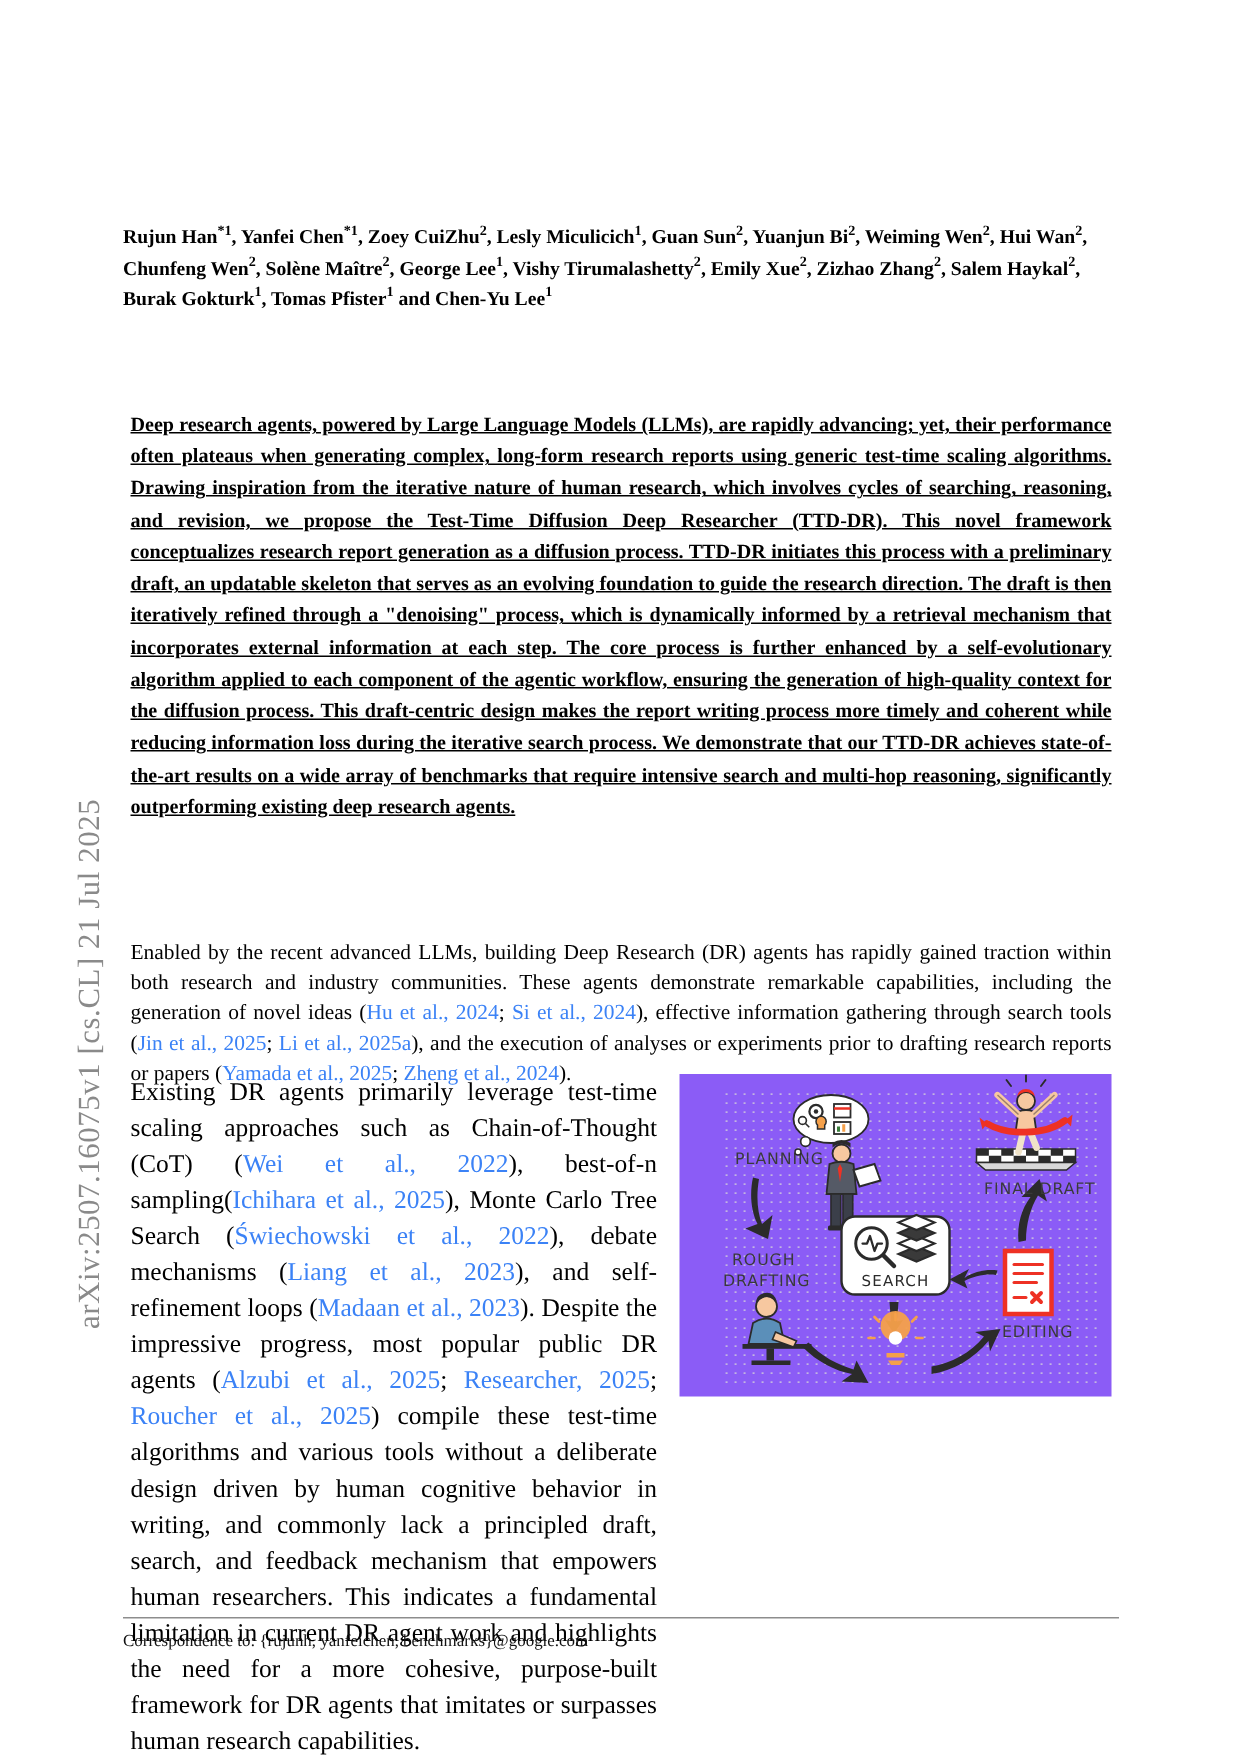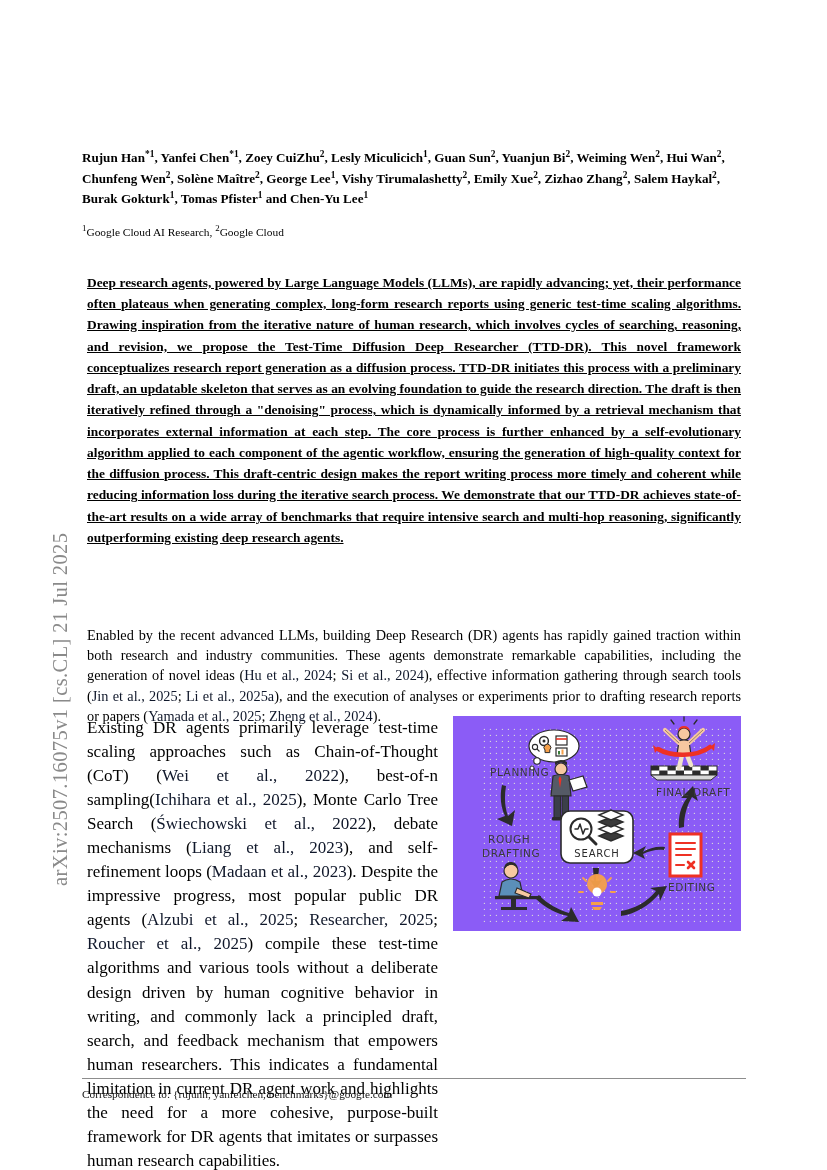--- a/index.html
+++ b/index.html
@@ -137,21 +137,21 @@
     font-size: 17px;
     line-height: 1.415;
     text-align: justify;
   }
   #col-right {
     position: absolute;
     left: 366px; top: 0;
     width: 288px;
   }
 
-  .cite { color: #0f172a; }
+  .cite { color: #3b82f6; }
 
   
   #figure-box {
     position: relative;
     width: 288px;
     height: 215px;
     background: #8b5cf6;
     overflow: hidden;
   }
   #figure-box svg { display: block; }
@@ -186,21 +186,20 @@
 
 <div id="arxiv-stamp">
   <div class="stamp-text">arXiv:2507.16075v1  [cs.CL]  21 Jul 2025</div>
 </div>
 
 <div id="page">
 
 
 
   <div id="authors-block">Rujun Han<sup>*1</sup>, Yanfei Chen<sup>*1</sup>, Zoey CuiZhu<sup>2</sup>, Lesly Miculicich<sup>1</sup>, Guan Sun<sup>2</sup>, Yuanjun Bi<sup>2</sup>, Weiming Wen<sup>2</sup>, Hui Wan<sup>2</sup>, Chunfeng Wen<sup>2</sup>, Solène Maître<sup>2</sup>, George Lee<sup>1</sup>, Vishy Tirumalashetty<sup>2</sup>, Emily Xue<sup>2</sup>, Zizhao Zhang<sup>2</sup>, Salem Haykal<sup>2</sup>, Burak Gokturk<sup>1</sup>, Tomas Pfister<sup>1</sup> and Chen-Yu Lee<sup>1</sup></div>
-  <div id="affiliations"><sup>1</sup>Google Cloud AI Research, <sup>2</sup>Google Cloud</div>
 
   <div id="abstract">Deep research agents, powered by Large Language Models (LLMs), are rapidly advancing; yet, their performance often plateaus when generating complex, long-form research reports using generic test-time scaling algorithms. Drawing inspiration from the iterative nature of human research, which involves cycles of searching, reasoning, and revision, we propose the Test-Time Diffusion Deep Researcher (TTD-DR). This novel framework conceptualizes research report generation as a diffusion process. TTD-DR initiates this process with a preliminary draft, an updatable skeleton that serves as an evolving foundation to guide the research direction. The draft is then iteratively refined through a "denoising" process, which is dynamically informed by a retrieval mechanism that incorporates external information at each step. The core process is further enhanced by a self-evolutionary algorithm applied to each component of the agentic workflow, ensuring the generation of high-quality context for the diffusion process. This draft-centric design makes the report writing process more timely and coherent while reducing information loss during the iterative search process. We demonstrate that our TTD-DR achieves state-of-the-art results on a wide array of benchmarks that require intensive search and multi-hop reasoning, significantly outperforming existing deep research agents.</div>
 
 
   <div id="intro-para-1">Enabled by the recent advanced LLMs, building Deep Research (DR) agents has rapidly gained traction within both research and industry communities. These agents demonstrate remarkable capabilities, including the generation of novel ideas (<span class="cite">Hu et al., 2024</span>; <span class="cite">Si et al., 2024</span>), effective information gathering through search tools (<span class="cite">Jin et al., 2025</span>; <span class="cite">Li et al., 2025a</span>), and the execution of analyses or experiments prior to drafting research reports or papers (<span class="cite">Yamada et al., 2025</span>; <span class="cite">Zheng et al., 2024</span>).</div>
 
   <div id="two-col">
 
     <div id="col-left">Existing DR agents primarily leverage test-time scaling approaches such as Chain-of-Thought (CoT) (<span class="cite">Wei et al., 2022</span>), best-of-n sampling(<span class="cite">Ichihara et al., 2025</span>), Monte Carlo Tree Search (<span class="cite">Świechowski et al., 2022</span>), debate mechanisms (<span class="cite">Liang et al., 2023</span>), and self-refinement loops (<span class="cite">Madaan et al., 2023</span>). Despite the impressive progress, most popular public DR agents (<span class="cite">Alzubi et al., 2025</span>; <span class="cite">Researcher, 2025</span>; <span class="cite">Roucher et al., 2025</span>) compile these test-time algorithms and various tools without a deliberate design driven by human cognitive behavior in writing, and commonly lack a principled draft, search, and feedback mechanism that empowers human researchers. This indicates a fundamental limitation in current DR agent work and highlights the need for a more cohesive, purpose-built framework for DR agents that imitates or surpasses human research capabilities.</div>
 

